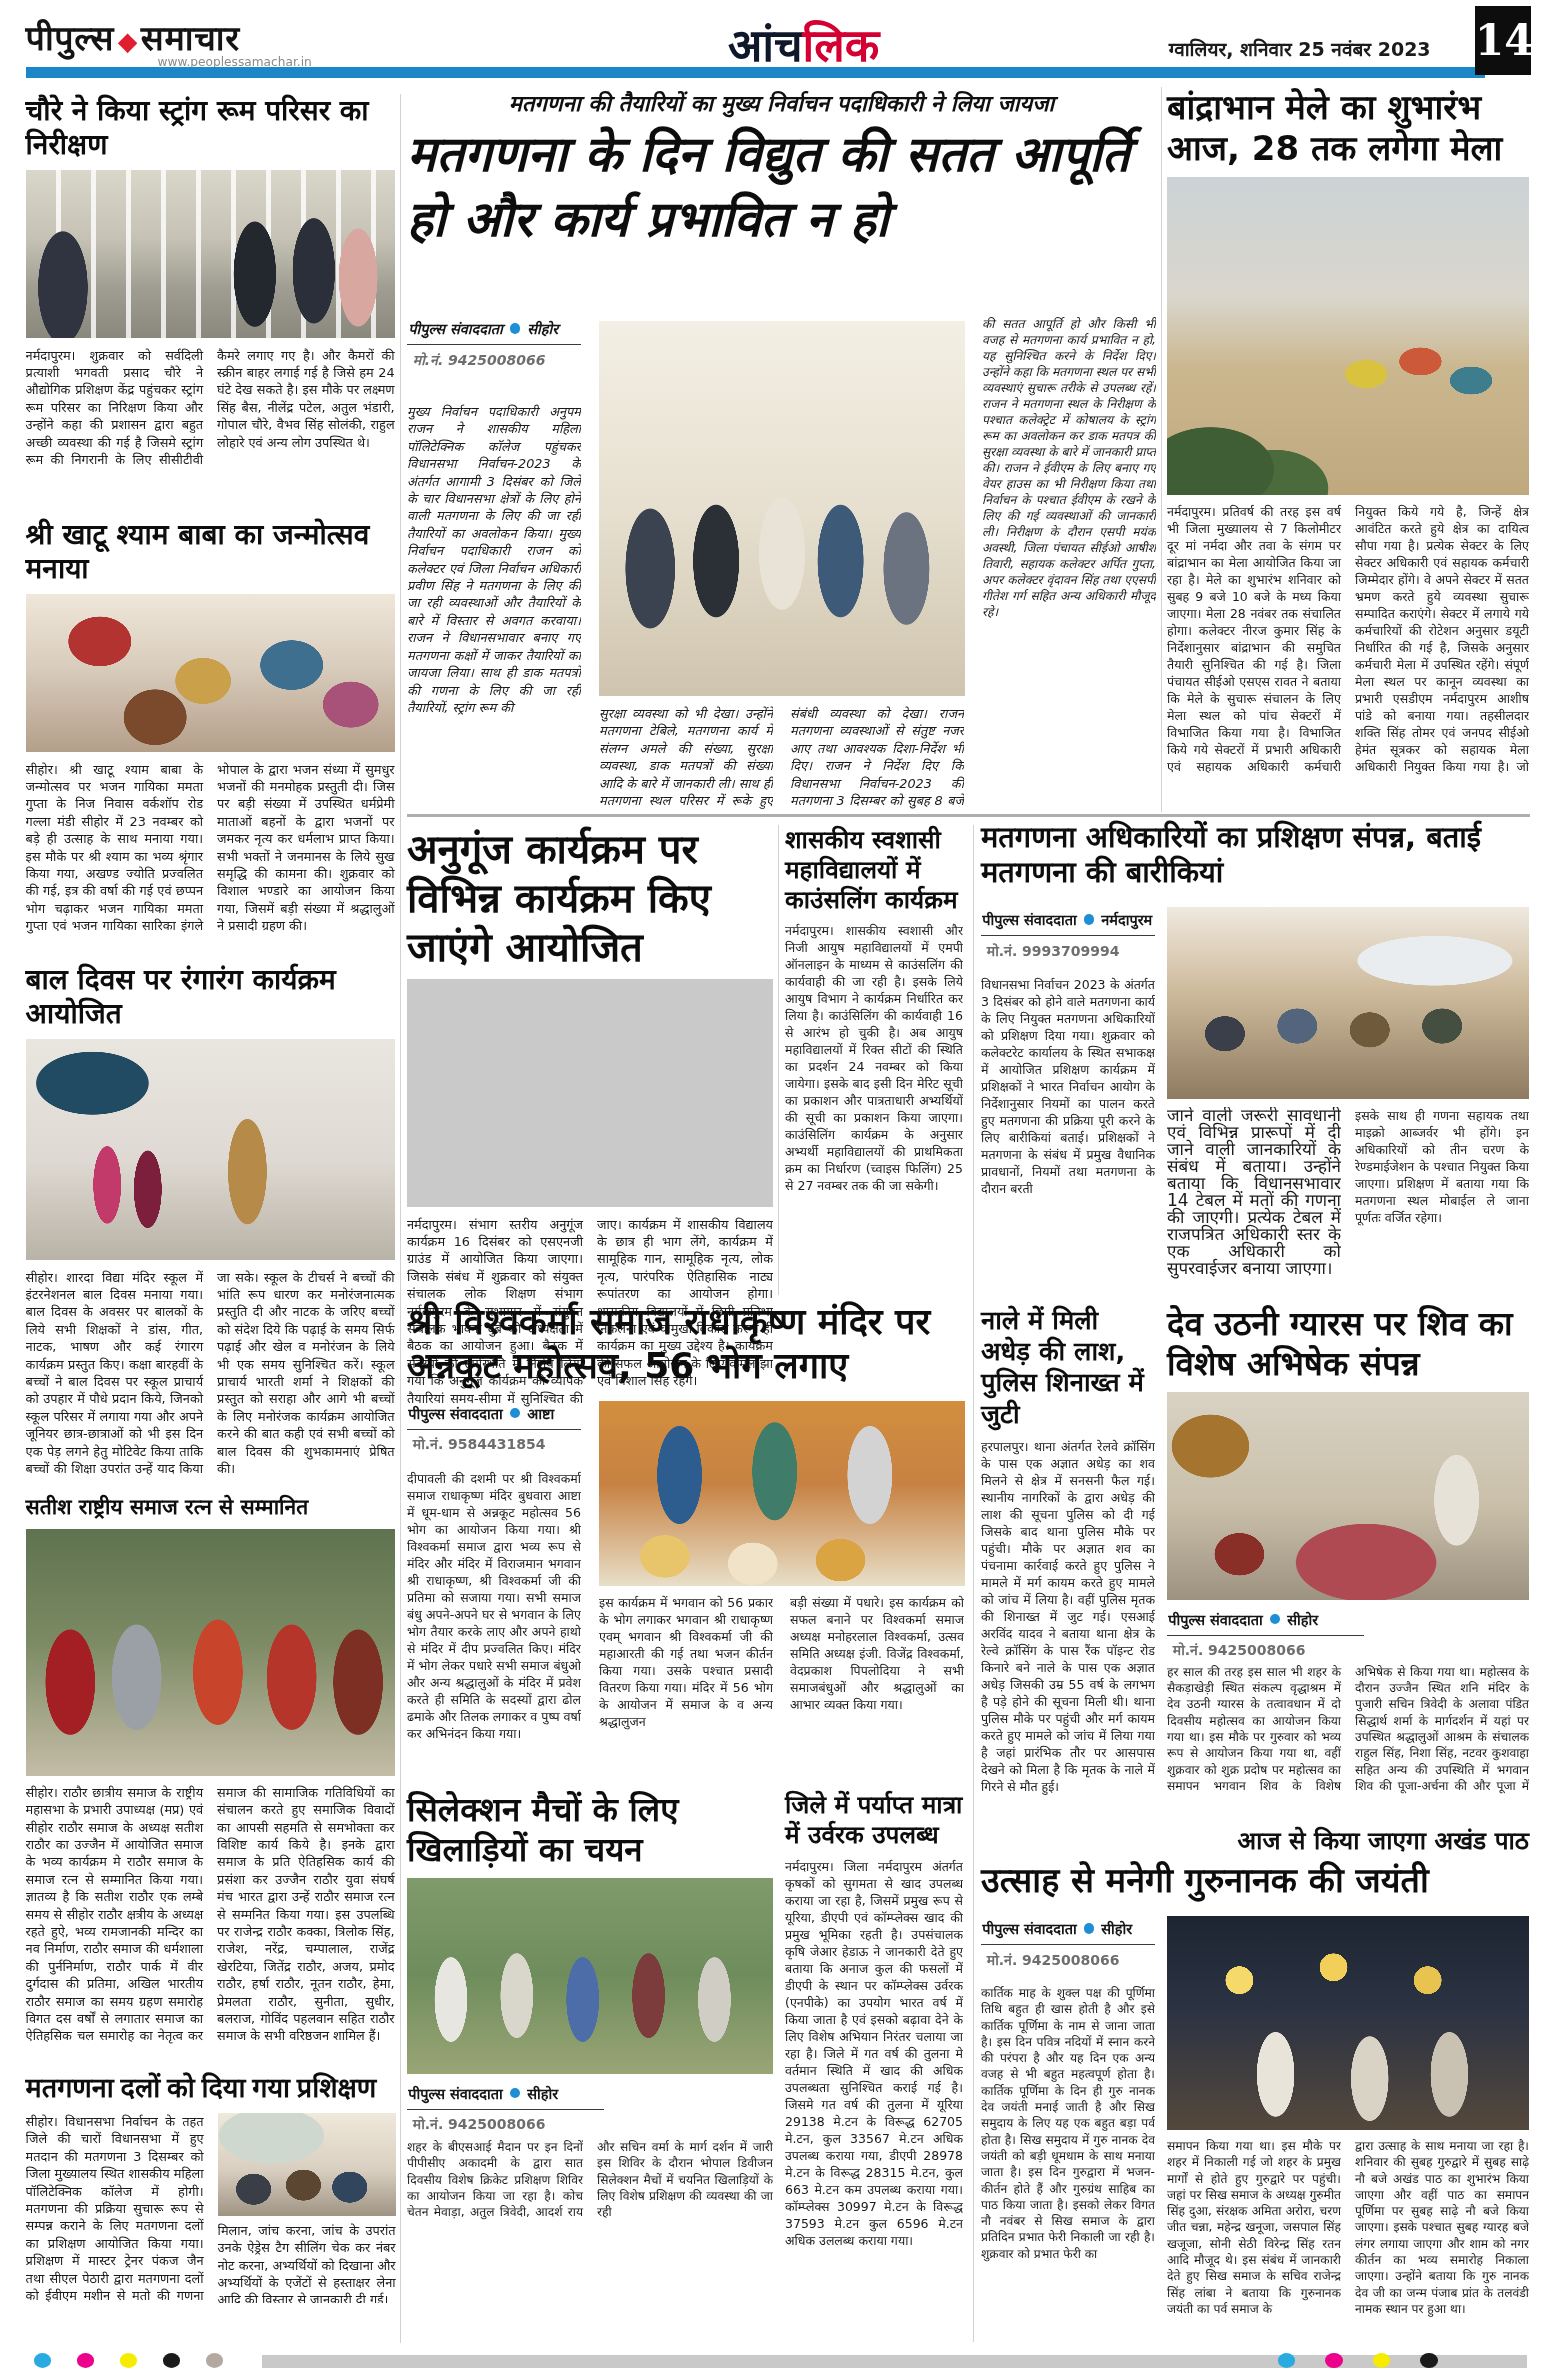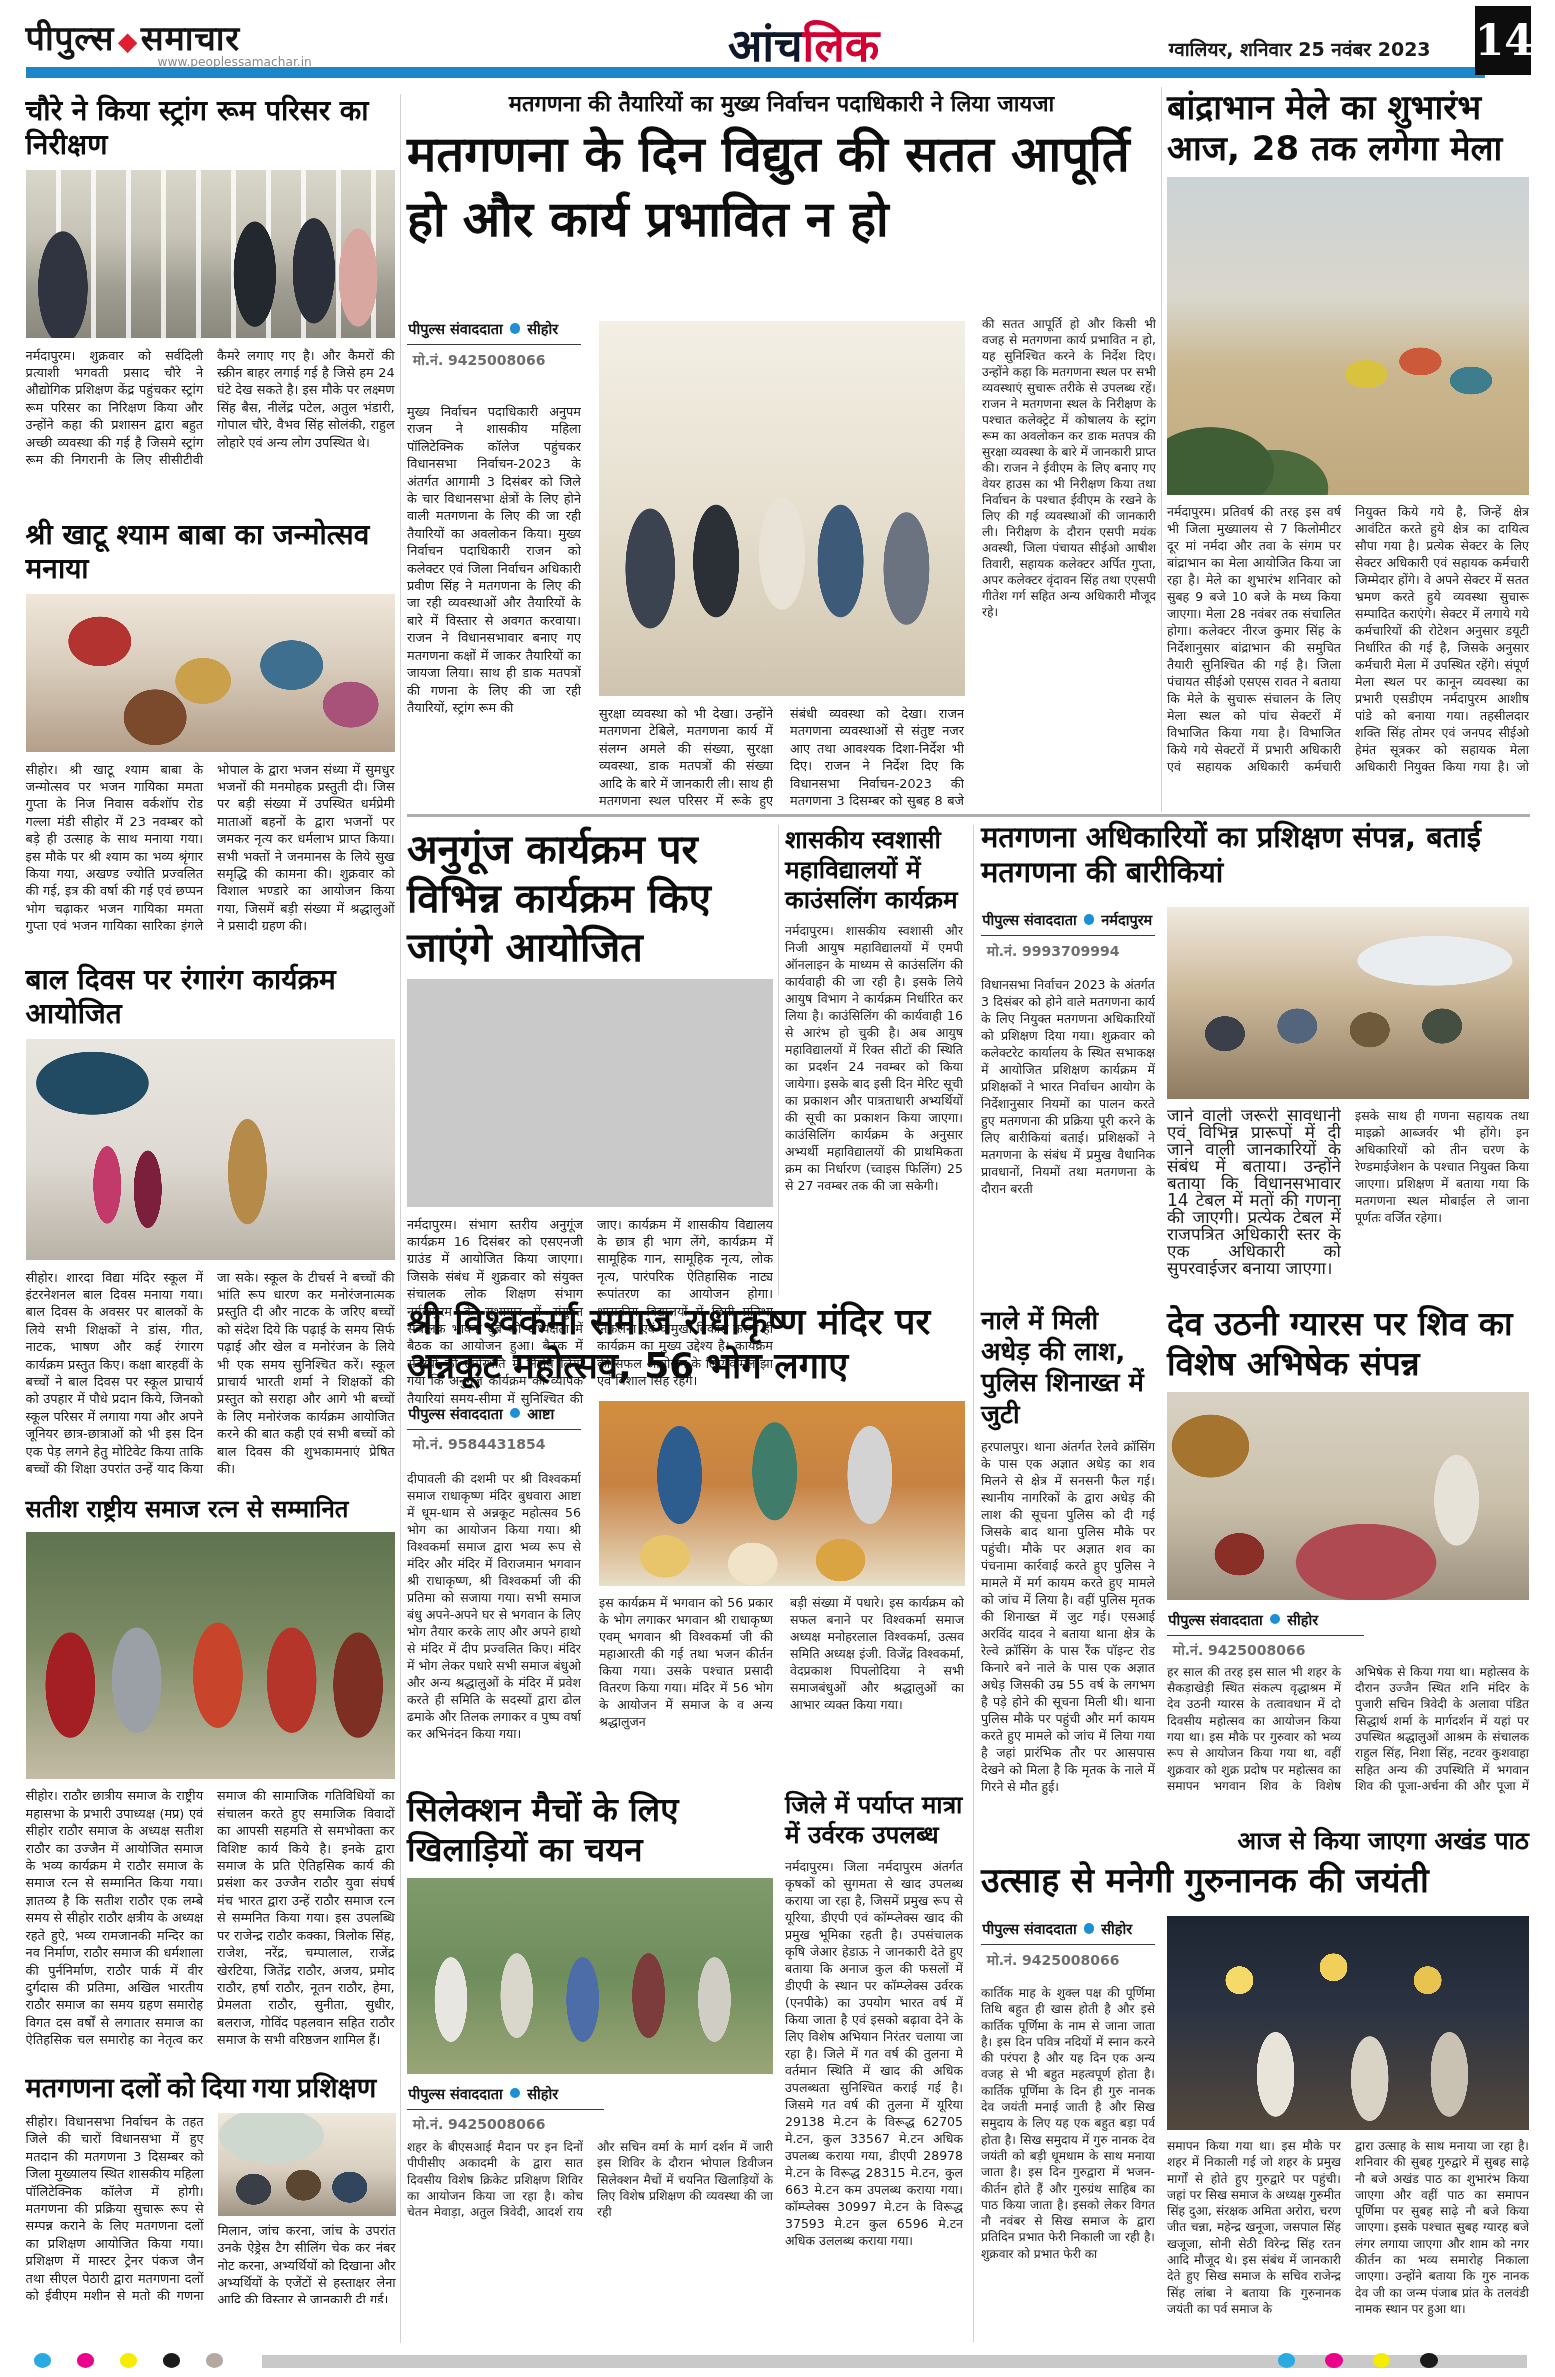--- a/index.html
+++ b/index.html
@@ -169,37 +169,37 @@
     <div class="bodytxt cols2" style="margin-top:8.1px;height:226px;">सीहोर। श्री खाटू श्याम बाबा के जन्मोत्सव पर भजन गायिका ममता गुप्ता के निज निवास वर्कशॉप रोड गल्ला मंडी सीहोर में 23 नवम्बर को बड़े ही उत्साह के साथ मनाया गया। इस मौके पर श्री श्याम का भव्य श्रृंगार किया गया, अखण्ड ज्योति प्रज्वलित की गई, इत्र की वर्षा की गई एवं छप्पन भोग चढ़ाकर भजन गायिका ममता गुप्ता एवं भजन गायिका सारिका इंगले भोपाल के द्वारा भजन संध्या में सुमधुर भजनों की मनमोहक प्रस्तुती दी। जिस पर बड़ी संख्या में उपस्थित धर्मप्रेमी माताओं बहनों के द्वारा भजनों पर जमकर नृत्य कर धर्मलाभ प्राप्त किया। सभी भक्तों ने जनमानस के लिये सुख समृद्धि की कामना की। शुक्रवार को विशाल भण्डारे का आयोजन किया गया, जिसमें बड़ी संख्या में श्रद्धालुओं ने प्रसादी ग्रहण की।</div>
   </div>
 
   <div class="art" style="left:25.6px;top:963px;width:369px;">
     <div class="hl" style="font-size:28px;">बाल दिवस पर रंगारंग कार्यक्रम आयोजित</div>
     <div class="ph ph-stage" style="margin-top:8.1px;width:369px;height:221px;"></div>
     <div class="bodytxt cols2" style="margin-top:8.1px;height:250px;">सीहोर। शारदा विद्या मंदिर स्कूल में इंटरनेशनल बाल दिवस मनाया गया। बाल दिवस के अवसर पर बालकों के लिये सभी शिक्षकों ने डांस, गीत, नाटक, भाषण और कई रंगारग कार्यक्रम प्रस्तुत किए। कक्षा बारहवीं के बच्चों ने बाल दिवस पर स्कूल प्राचार्य को उपहार में पौधे प्रदान किये, जिनको स्कूल परिसर में लगाया गया और अपने जूनियर छात्र-छात्राओं को भी इस दिन एक पेड़ लगने हेतु मोटिवेट किया ताकि बच्चों की शिक्षा उपरांत उन्हें याद किया जा सके। स्कूल के टीचर्स ने बच्चों की भांति रूप धारण कर मनोरंजनात्मक प्रस्तुति दी और नाटक के जरिए बच्चों को संदेश दिये कि पढ़ाई के समय सिर्फ पढ़ाई और खेल व मनोरंजन के लिये भी एक समय सुनिश्चित करें। स्कूल प्राचार्य भारती शर्मा ने शिक्षकों की प्रस्तुत को सराहा और आगे भी बच्चों के लिए मनोरंजक कार्यक्रम आयोजित करने की बात कही एवं सभी बच्चों को बाल दिवस की शुभकामनाएं प्रेषित की।</div>
   </div>
 
   <div class="art" style="left:25.6px;top:1495px;width:369px;">
-    <div class="hl" style="font-size:24px;">सतीश राष्ट्रीय समाज रत्न से सम्मानित</div>
+    <div class="hl" style="font-size:21px;">सतीश राष्ट्रीय समाज रत्न से सम्मानित</div>
     <div class="ph ph-honor" style="margin-top:8.1px;width:369px;height:247px;"></div>
     <div class="bodytxt cols2" style="margin-top:8.1px;height:272px;">सीहोर। राठौर छात्रीय समाज के राष्ट्रीय महासभा के प्रभारी उपाध्यक्ष (मप्र) एवं सीहोर राठौर समाज के अध्यक्ष सतीश राठौर का उज्जैन में आयोजित समाज के भव्य कार्यक्रम मे राठौर समाज के समाज रत्न से सम्मानित किया गया। ज्ञातव्य है कि सतीश राठौर एक लम्बे समय से सीहोर राठौर क्षत्रीय के अध्यक्ष रहते हुऐ, भव्य रामजानकी मन्दिर का नव निर्माण, राठौर समाज की धर्मशाला की पुर्ननिर्माण, राठौर पार्क में वीर दुर्गदास की प्रतिमा, अखिल भारतीय राठौर समाज का समय ग्रहण समारोह विगत दस वर्षों से लगातार समाज का ऐतिहसिक चल समारोह का नेतृत्व कर समाज की सामाजिक गतिविधियों का संचालन करते हुए समाजिक विवादों का आपसी सहमति से समभोक्ता कर विशिष्ट कार्य किये है। इनके द्वारा समाज के प्रति ऐतिहसिक कार्य की प्रसंशा कर उज्जैन राठौर युवा संघर्ष मंच भारत द्वारा उन्हें राठौर समाज रत्न से सम्मनित किया गया। इस उपलब्धि पर राजेन्द्र राठौर कक्का, त्रिलोक सिंह, राजेश, नरेंद्र, चम्पालाल, राजेंद्र खेरटिया, जितेंद्र राठौर, अजय, प्रमोद राठौर, हर्षा राठौर, नूतन राठौर, हेमा, प्रेमलता राठौर, सुनीता, सुधीर, बलराज, गोविंद पहलवान सहित राठौर समाज के सभी वरिष्ठजन शामिल हैं।</div>
   </div>
 
   <div class="art" style="left:25.6px;top:2072px;width:369px;">
     <div class="hl" style="font-size:27px;font-family:Liberation Serif, serif;">मतगणना दलों को दिया गया प्रशिक्षण</div>
     <div style="position:relative;margin-top:8.1px;height:192px;">
       <div class="bodytxt" style="position:absolute;left:0;top:0;width:178px;height:192px;">सीहोर। विधानसभा निर्वाचन के तहत जिले की चारों विधानसभा में हुए मतदान की मतगणना 3 दिसम्बर को जिला मुख्यालय स्थित शासकीय महिला पॉलिटेक्निक कॉलेज में होगी। मतगणना की प्रक्रिया सुचारू रूप से सम्पन्न कराने के लिए मतगणना दलों का प्रशिक्षण आयोजित किया गया। प्रशिक्षण में मास्टर ट्रेनर पंकज जैन तथा सीएल पेठारी द्वारा मतगणना दलों को ईवीएम मशीन से मतो की गणना का प्रशिक्षण दिया गया। जिसमें वन नंबर का</div>
       <div style="position:absolute;left:192px;top:0;width:178px;">
         <div class="ph ph-training-sm" style="width:178px;height:103px;"></div>
         <div class="bodytxt" style="margin-top:5.8px;height:81px;">मिलान, जांच करना, जांच के उपरांत उनके ऐड्रेस टैग सीलिंग चेक कर नंबर नोट करना, अभ्यर्थियों को दिखाना और अभ्यर्थियों के एजेंटों से हस्ताक्षर लेना आदि की विस्तार से जानकारी दी गई।</div>
       </div>
     </div>
   </div>
 
-  <div class="art" style="left:407px;top:87px;width:749px;height:723px;">
+  <div class="art" style="left:407px;top:87px;width:749px;height:723px;font-style:italic;">
     <div class="kicker" style="font-size:22px;text-align:center;">मतगणना की तैयारियों का मुख्य निर्वाचन पदाधिकारी ने लिया जायजा</div>
     <div class="hl" style="font-size:49px;line-height:1.34;margin-top:4.6px;">मतगणना के दिन विद्युत की सतत आपूर्ति हो और कार्य प्रभावित न हो</div>
     <div style="position:absolute;left:0;top:229px;width:749px;height:494px;">
       <div style="position:absolute;left:0;top:0;width:174px;">
         <div class="byline">
           <span>पीपुल्स संवाददाता</span>
           <span class="bydot"></span>
           <span>सीहोर</span>
         </div>
         <div class="phone">मो.नं. 9425008066</div>

